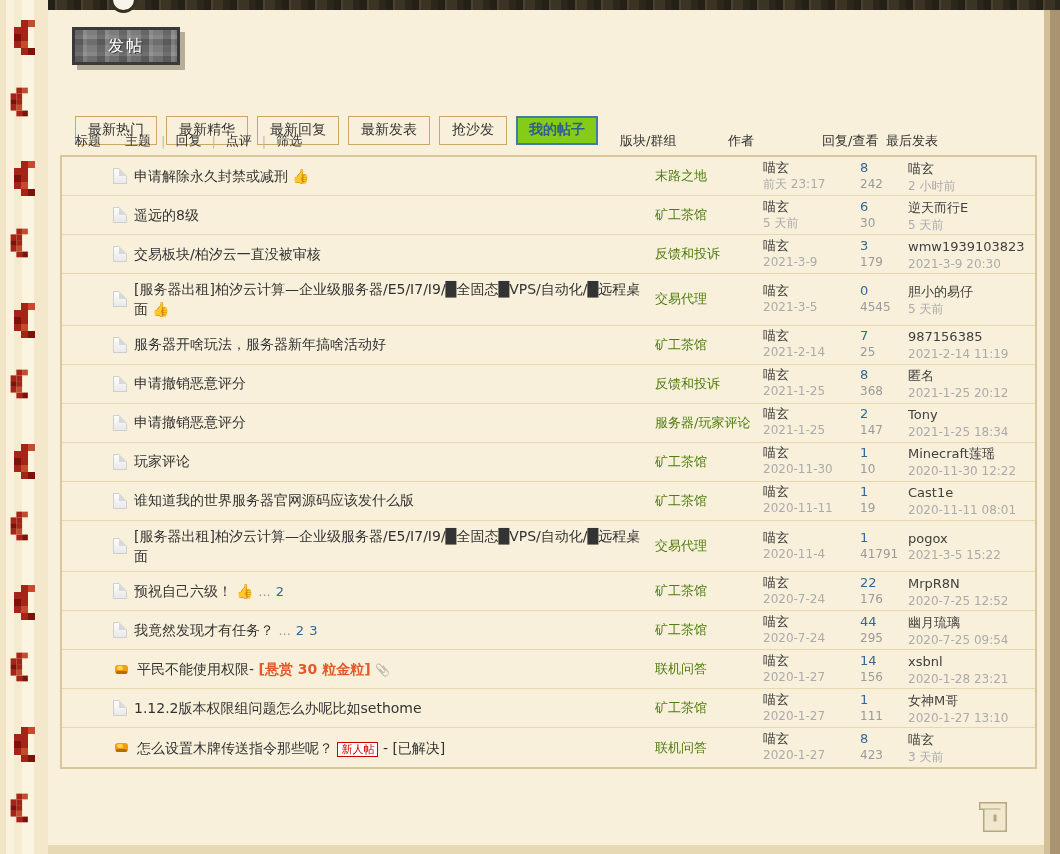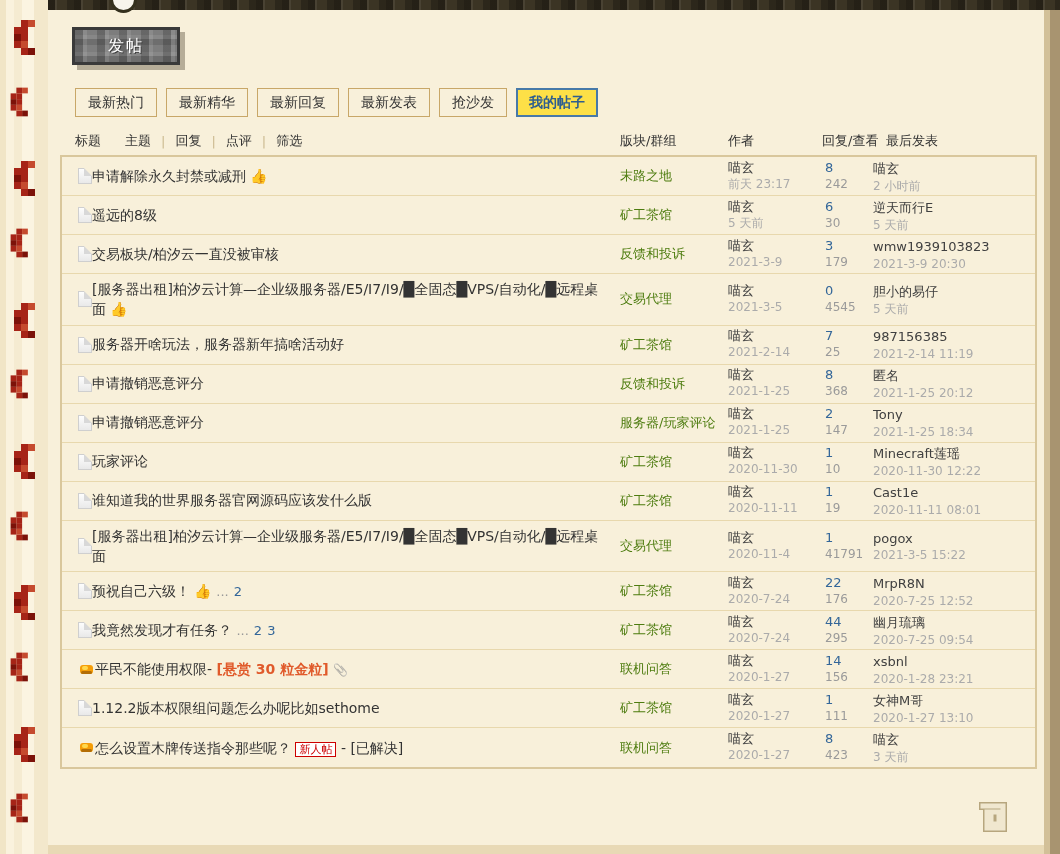--- a/index.html
+++ b/index.html
@@ -63,42 +63,43 @@
     text-shadow:1px 1px 0 #3c3c3c;
     box-shadow:5px 5px 0 rgba(60,50,30,.35);
     cursor:pointer;
   }
 
   
   .tabs { position:absolute; left:75px; top:88px; display:flex; gap:9px; }
   .tab {
     border:1px solid #c8a768; background:transparent; color:#333;
     font-size:14px; padding:5px 12px; line-height:1.2; cursor:pointer;
-    font-family:Liberation Sans, sans-serif;
+    font-family:Liberation Serif, serif;
+    margin-top:28px;
   }
   .tab.active {
-    border:2px solid #4779a8; background:#fde047; color:#2f5e8f; font-weight:bold;
+    border:2px solid #4779a8; background:#84cc16; color:#2f5e8f; font-weight:bold;
     padding:4px 11px;
   }
 
   
   .hdr { position:absolute; top:132px; font-size:13px; color:#333; white-space:nowrap; }
   .filter-bar { left:75px; display:flex; gap:10px; align-items:center;text-align:right; }
   .filter-bar .pipe { color:#cbb98f; }
   .filter-bar a { color:#333; }
   .h-forum { left:620px; } .h-author { left:728px; } .h-replies { left:822px; } .h-last { left:886px; }
 
   
   .panel {
     position:absolute; left:60px; top:155px; width:977px;
     border:2px solid #d9c79c; background:#f8f0da;
   }
   .row { display:flex; min-height:39px; border-bottom:1px solid #e8d8ad; align-items:stretch; }
   .row:last-child { border-bottom:none; }
-  .c-title { width:558px; display:flex; align-items:center; padding:5px 10px 5px 16px; flex-wrap:nowrap; }
+  .c-title { width:558px; display:flex; align-items:center; padding:5px 10px 5px 16px; gap:7px; flex-wrap:nowrap;margin-left:35px; }
   .c-title .t-wrap { flex:1; line-height:1.45; font-size:14px; }
   .c-title a.title { color:#333; }
   .c-forum { width:108px; display:flex; align-items:center; font-size:13px; }
   .c-forum a { color:#4d7c0f; }
   .c-author { width:97px; display:flex; flex-direction:column; justify-content:center; line-height:1.3; }
   .c-replies { width:48px; display:flex; flex-direction:column; justify-content:center; line-height:1.3; }
   .c-last { flex:1; display:flex; flex-direction:column; justify-content:center; line-height:1.3; }
   .by { font-size:13px; color:#404040; }
   .dim { font-size:12px; color:#ababab; }
   .num { font-size:13px; color:#369; }

